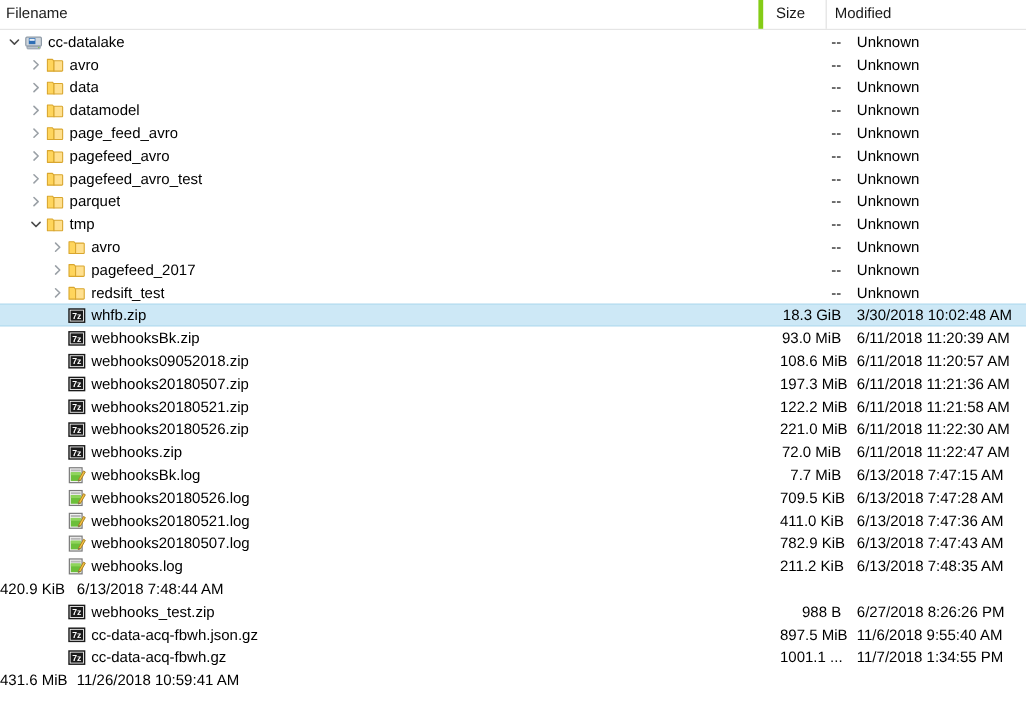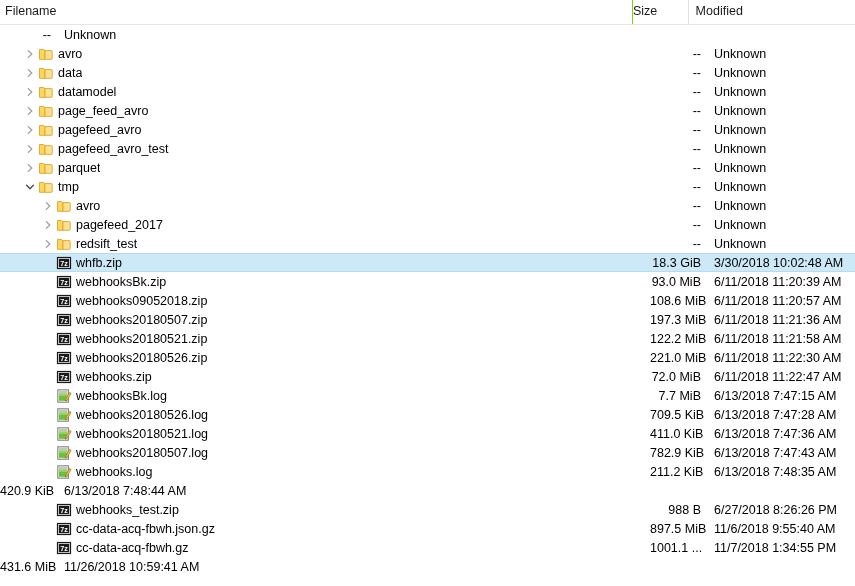--- a/index.html
+++ b/index.html
@@ -30,22 +30,22 @@
   .col-head {
     box-sizing: border-box;
     padding-top: 4px;
     font-size: 12.5px;
     color: #1a1a1a;
     position: relative;
     height: 24px;
   }
   .col-head.filename { width: 650px; padding-left: 5px; text-align: left; }
   .col-head.size {
-    width: 57px; text-align: left; padding-right: 6px;
-    border-left: 1px solid #84cc16;
+    width: 57px; text-align: center; padding-right: 6px;
+    border-left: 4px solid #84cc16;
   }
   .col-head.modified {
     width: 172px; text-align: left; padding-left: 7px;
     border-left: 1px solid #e2e2e2;
   }
   .sort-arrow {
     position: absolute;
     top: -5px; left: 62px;
     width: 9px; height: 6px;
     overflow: hidden;
@@ -135,20 +135,38 @@
       <span class="sort-arrow">
         <svg width="9" height="6" viewBox="0 0 9 6">
             <path d="M4.5 1.5 L7.5 5 L6.6 5 L4.5 2.6 L2.4 5 L1.5 5 Z" fill="#6b6b6b"></path>
           </svg>
       </span>
     </div>
   </div>
 
   <div class="rows" id="rows-container">
       <div class="row">
+        <div class="cell-name">
+          <span class="indent" style="width: 4px;"></span>
+          <span class="twisty">
+            <svg width="10" height="10" viewBox="0 0 10 10">
+              <path d="M1.6 3.3 L5 6.8 L8.4 3.3" fill="none" stroke="#4a4a4a" stroke-width="1.3" stroke-linecap="round" stroke-linejoin="round"></path>
+            </svg>
+          </span>
+          <span class="icon">
+            <svg width="16" height="16" viewBox="0 0 16 16">
+              <rect x="1.5" y="4" width="13" height="7.5" rx="1" fill="#cfd6dd" stroke="#8d99a6" stroke-width="1"></rect>
+              <rect x="2.5" y="11.5" width="11" height="2.2" rx="0.6" fill="#b9c2cb" stroke="#8d99a6" stroke-width="0.8"></rect>
+              <rect x="4" y="4.8" width="5.5" height="5" fill="#2f6fb5"></rect>
+              <rect x="4.6" y="5.4" width="4.3" height="1.6" fill="#e9f0f8"></rect>
+              <circle cx="12.3" cy="12.6" r="0.6" fill="#7fc24a"></circle>
+            </svg>
+          </span>
+          <span class="label">cc-datalake</span>
+        </div>
         <div class="cell-size">--</div>
         <div class="cell-modified">Unknown</div>
       </div>
       <div class="row">
         <div class="cell-name">
           <span class="indent" style="width: 22px;"></span>
           <span class="twisty">
             <svg width="10" height="10" viewBox="0 0 10 10">
               <path d="M3.3 1.6 L6.8 5 L3.3 8.4" fill="none" stroke="#9aa0a6" stroke-width="1.3" stroke-linecap="round" stroke-linejoin="round"></path>
             </svg>

